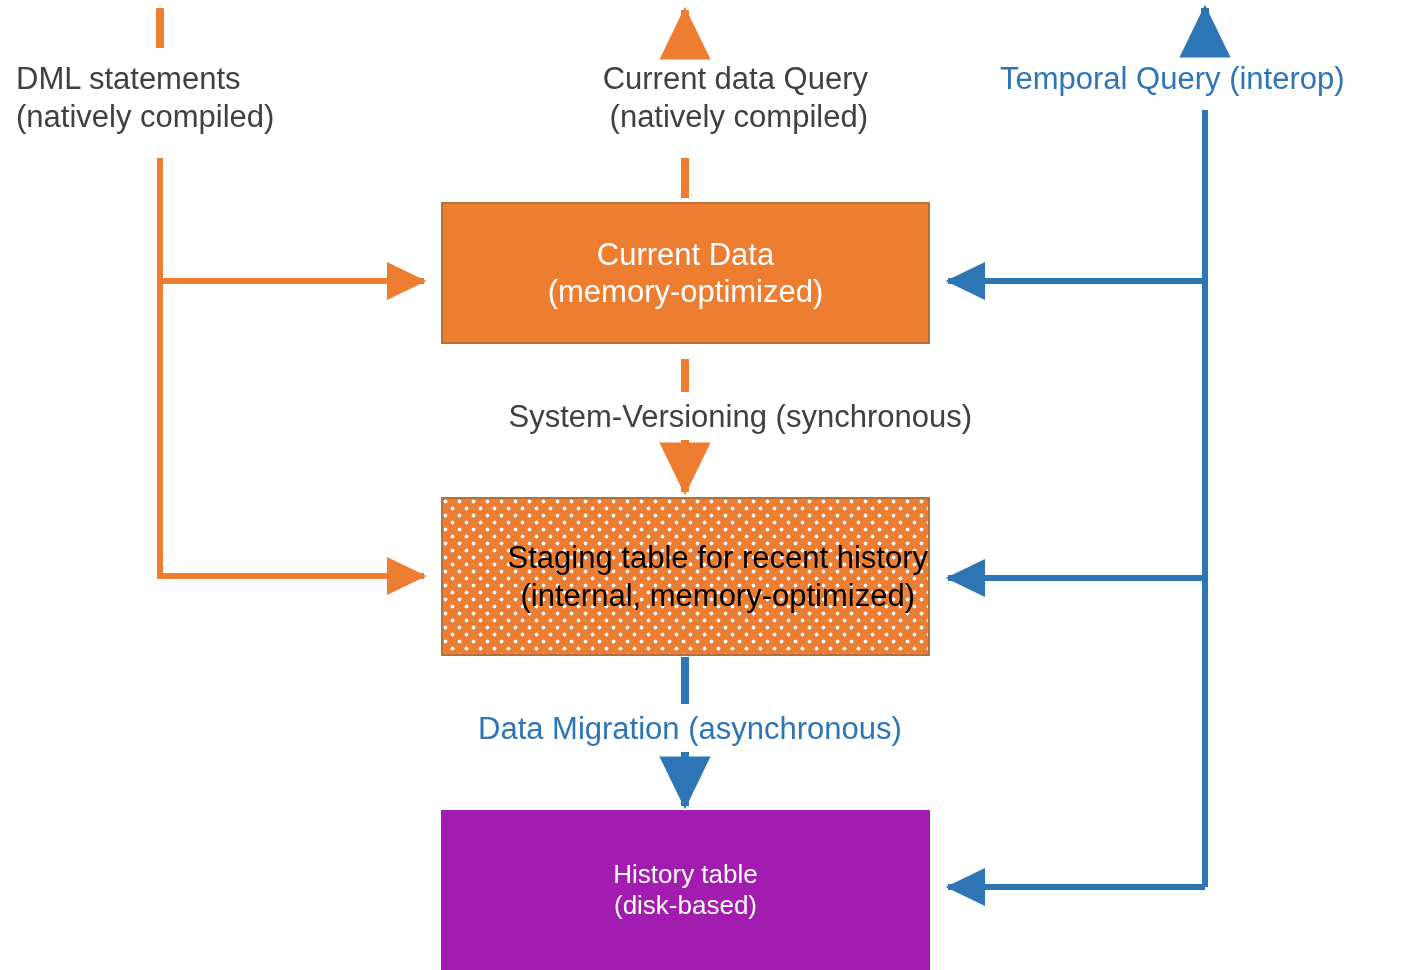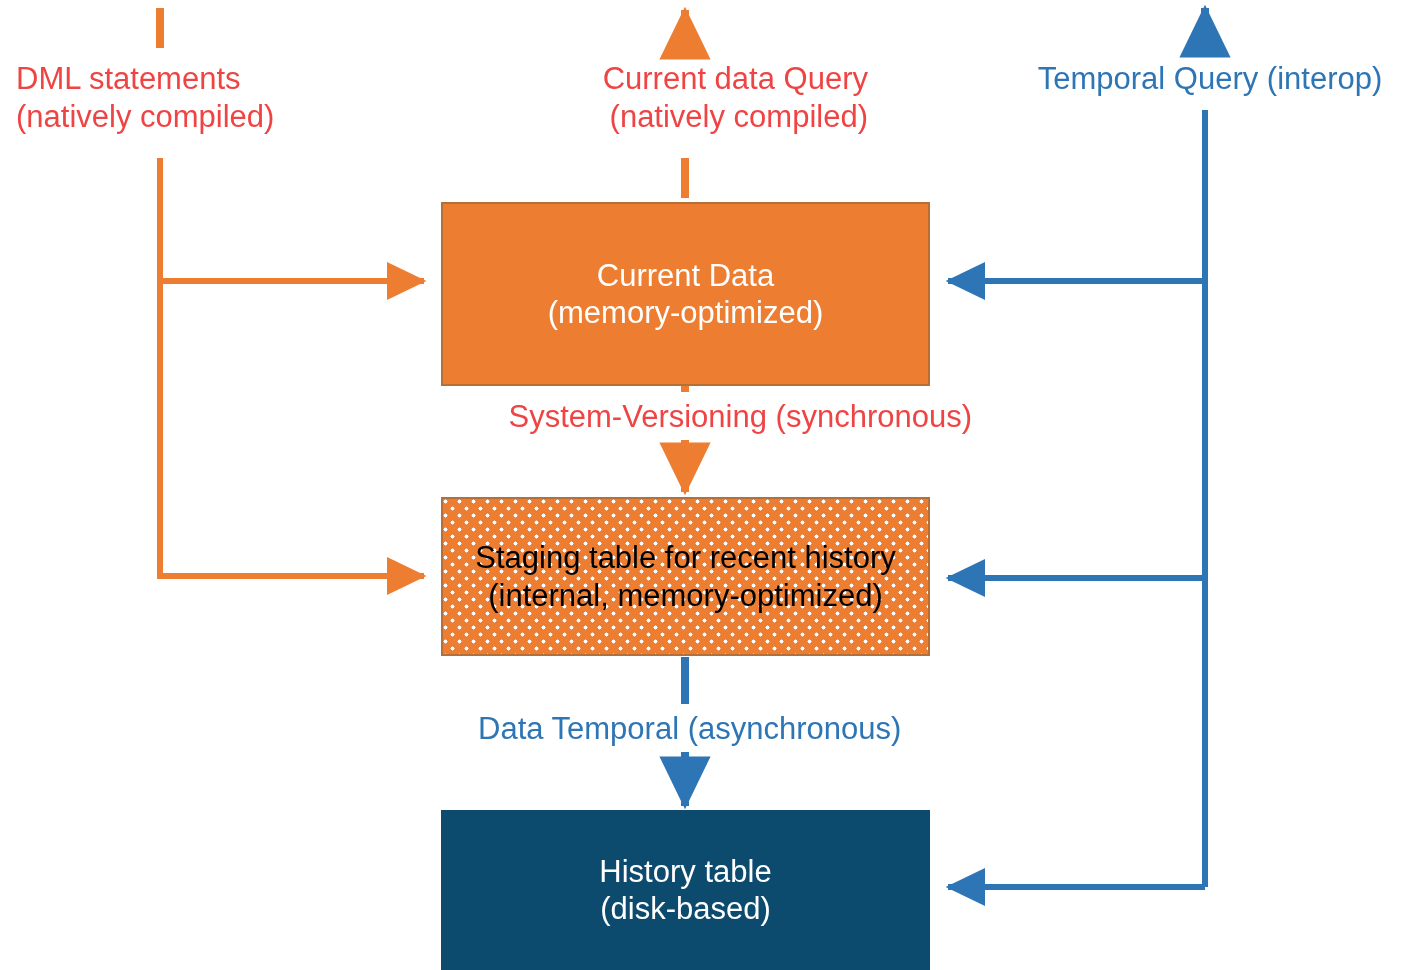--- a/index.html
+++ b/index.html
@@ -39,67 +39,68 @@
   }
   .node .node-label {
     display: block;
     white-space: pre-line;
   }
 
   .node-current {
     left: 441px;
     top: 202px;
     width: 489px;
-    height: 184px;
+    height: 142px;
     background: #ED7D31;
     border: 2px solid #B5703A;
     color: #ffffff;
     font-size: 31px;
   }
 
   .node-staging {
     left: 441px;
     top: 497px;
     width: 489px;
     height: 159px;
     background: #ED7D31;
     border: 2px solid #B5703A;
     color: #000000;
     font-size: 31px;
     background-image:
       radial-gradient(circle at 2.5px 2.5px, rgba(255,255,255,0.97) 1.9px, rgba(255,255,255,0) 2.1px),
       radial-gradient(circle at 9.5px 9.5px, rgba(255,255,255,0.97) 1.9px, rgba(255,255,255,0) 2.1px);
     background-size: 14px 14px, 14px 14px;
     background-position: 0 0, 0 0;
+    justify-content: flex-end;
   }
 
   .node-history {
     left: 441px;
     top: 810px;
     width: 489px;
     height: 160px;
-    background: #0c4a6e;
+    background: #a21caf;
     border: none;
     color: #ffffff;
-    font-size: 31px;
+    font-size: 26px;
   }
 
   
   .caption {
     position: absolute;
     white-space: pre-line;
     line-height: 1.22;
     font-size: 31px;
   }
-  .caption.orange { color: #ef4444; }
+  .caption.orange { color: #404040; }
   .caption.blue   { color: #2E75B6; }
 
   .cap-dml        { left: 16px;  top: 60px;  width: 330px; text-align: left; }
   .cap-currentq   { left: 538px; top: 60px;  width: 330px; text-align: right; }
-  .cap-temporalq  { left: 1000px; top: 60px; width: 420px; text-align: center; }
+  .cap-temporalq  { left: 1000px; top: 60px; width: 420px; text-align: left; }
   .cap-sysver     { left: 452px; top: 398px; width: 520px; text-align: right; }
   .cap-migration  { left: 478px; top: 710px; width: 500px; text-align: left; }
 </style>
 </head>
 <body>
 
 <div id="canvas">
 
   <svg class="wires" viewBox="0 0 1420 970">
     <defs>
@@ -168,21 +169,21 @@
   <div class="caption orange cap-dml">DML statements
 (natively compiled)</div>
 
   <div class="caption orange cap-currentq">Current data Query
 (natively compiled)</div>
 
   <div class="caption blue cap-temporalq">Temporal Query (interop)</div>
 
   <div class="caption orange cap-sysver">System-Versioning (synchronous)</div>
 
-  <div class="caption blue cap-migration">Data  Temporal (asynchronous)</div>
+  <div class="caption blue cap-migration">Data  Migration (asynchronous)</div>
 
   <div class="node node-current">
     <span class="node-label">Current Data
 (memory-optimized)</span>
   </div>
 
   <div class="node node-staging">
     <span class="node-label">Staging table for recent history
 (internal, memory-optimized)</span>
   </div>

